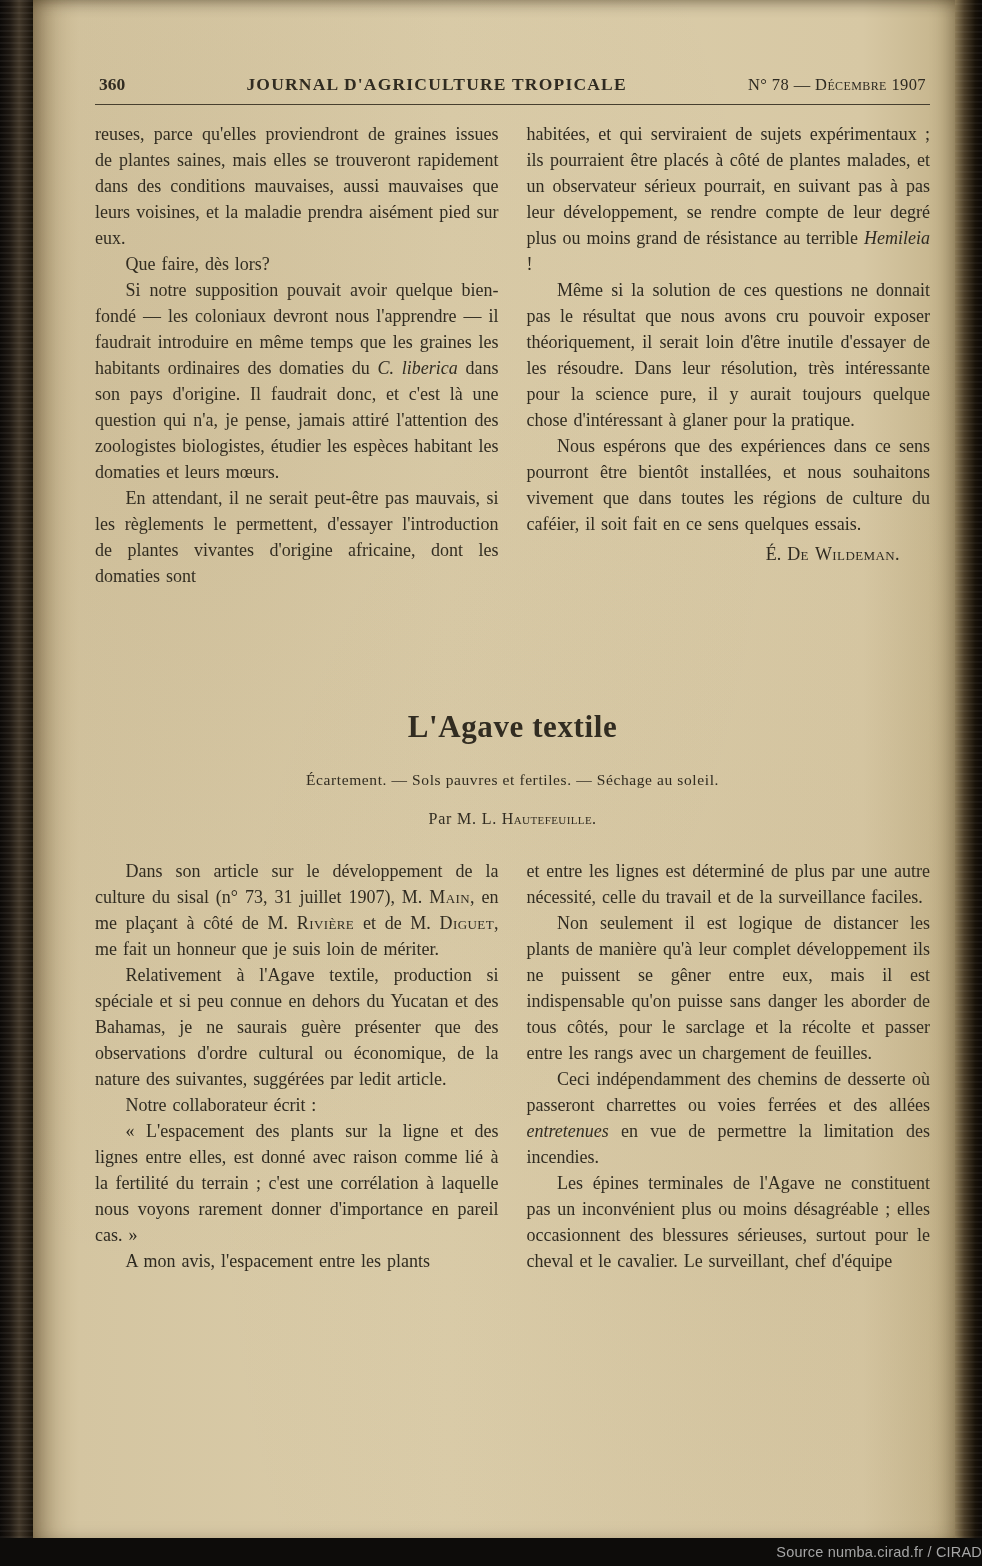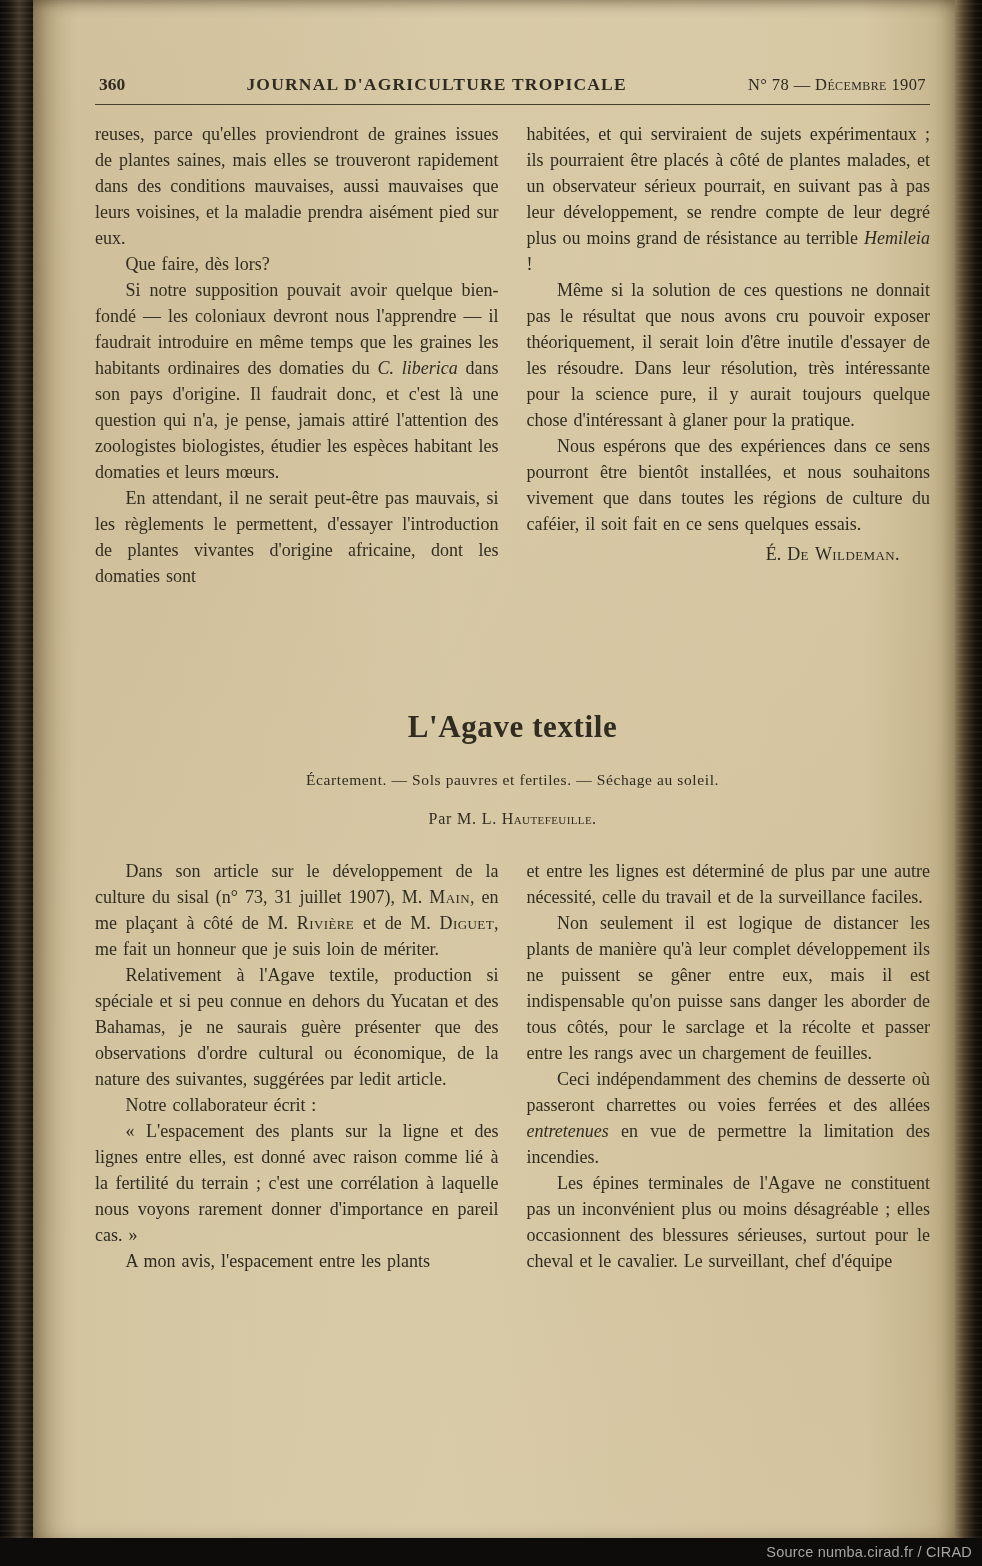--- a/index.html
+++ b/index.html
@@ -74,21 +74,20 @@
   .article-title { font-size:31px; font-weight:bold; letter-spacing:0.6px; line-height:40px; }
   .article-subtitle { margin-top:24px; font-size:15.5px; letter-spacing:0.6px; }
   .article-byline { margin-top:21px; font-size:16px; letter-spacing:0.8px; }
   .two-col.article2 { margin-top:30px; }
 
   
   .footer-bar {
     position:absolute; left:0; right:0; bottom:0; height:28px;
     background:#0d0c0a;
     display:flex; align-items:center; justify-content:flex-end;
-    padding-right:10px;
     font-family:"Liberation Sans", sans-serif;
     font-size:14.5px; color:#a6a6a6; letter-spacing:0.2px;
   }
 </style>
 </head>
 <body>
 
 <div class="spine"></div>
 
 <div class="paper">

